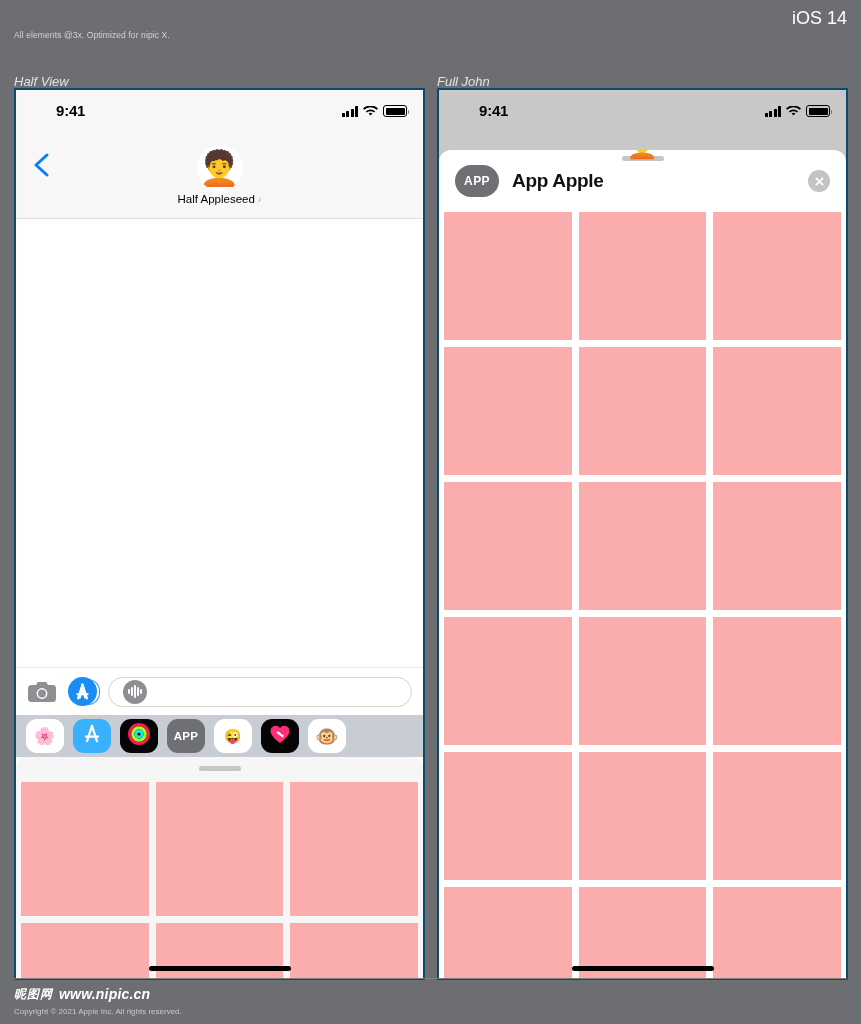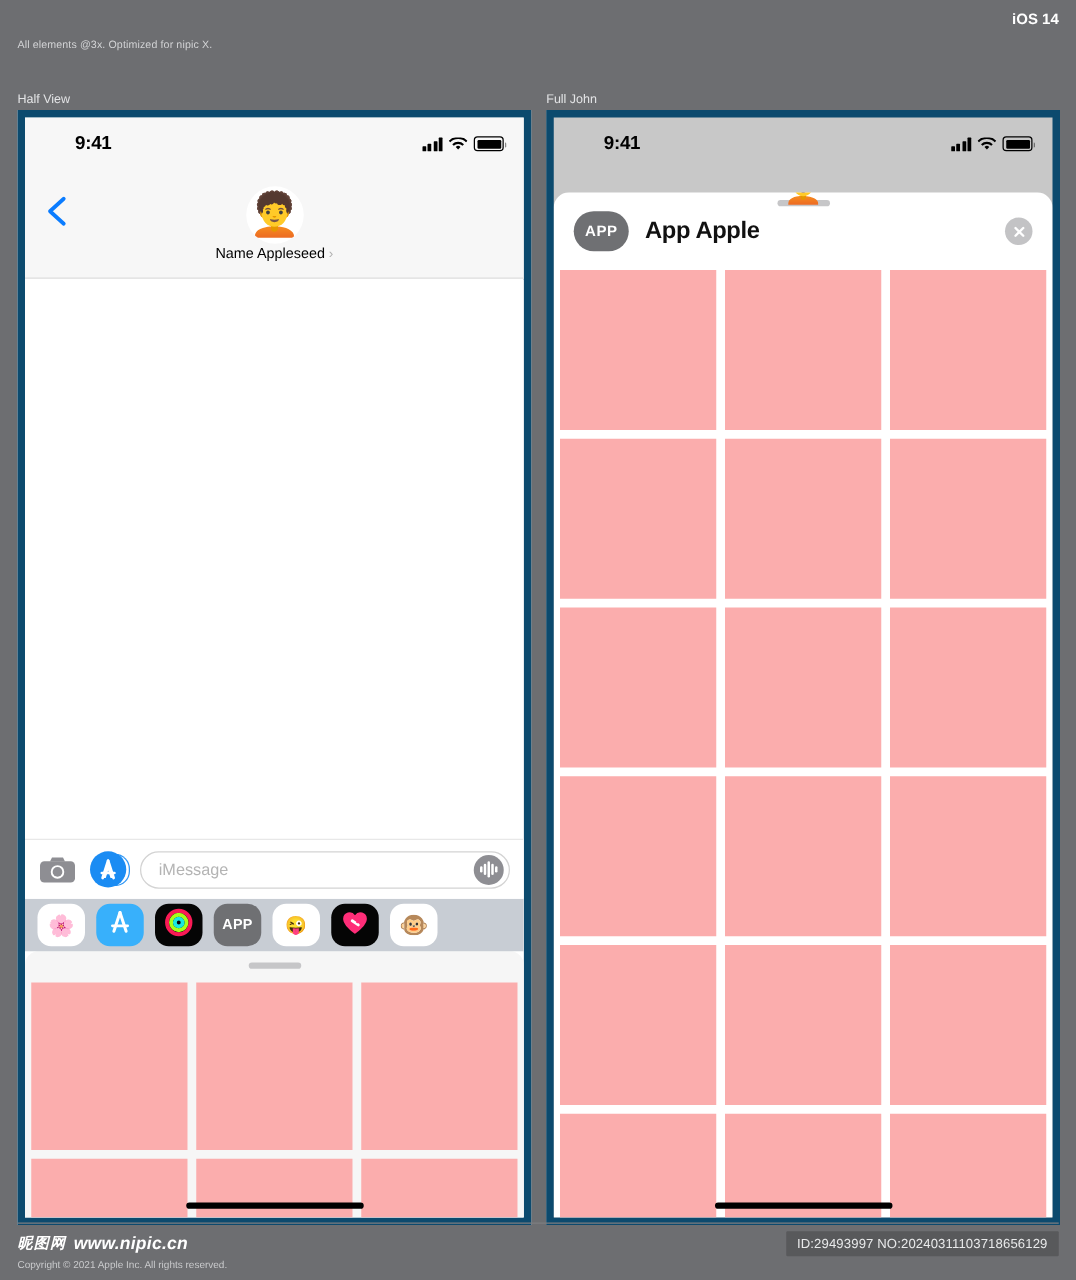--- a/index.html
+++ b/index.html
@@ -15,37 +15,37 @@
   .hdr-title {
     position:absolute; left:14px; top:7px;
     font-size:15px; font-weight:bold; color:#ffffff; letter-spacing:.1px;
   }
   .hdr-sub {
     position:absolute; left:14px; top:30px;
     font-size:8.5px; color:#d2d3d5; letter-spacing:.1px;
   }
   .hdr-os {
     position:absolute; right:14px; top:8px;
-    font-size:12px; font-weight:bold; color:#ffffff;
+    font-size:18px; font-weight:normal; color:#ffffff;
   }
 
   
   .sec-label {
-    position:absolute; font-size:10px; color:#e3e4e6;
+    position:absolute; font-size:13px; color:#e3e4e6;font-style:italic;
   }
   .sec-half { left:14px; top:74px; }
   .sec-full { left:437px; top:74px; }
 
   
   .phone {
     position:absolute;
     width:411px; height:892px;
     top:88px;
     overflow:hidden;
-    border:6px solid #0c4a6e;
+    border:2px solid #0c4a6e;
     text-decoration:underline;
   }
   .phone-left  { left:14px;  background:#ffffff; }
   .phone-right { left:437px; background:#c8c8c8; }
 
   
   .statusbar {
     position:absolute; left:0; top:0; width:100%; height:44px;
   }
   .sb-time {
@@ -273,21 +273,21 @@
         <svg width="20" height="26" viewBox="0 0 20 26">
             <polyline points="15,3 4,13 15,23" fill="none" stroke="#0a7cff" stroke-width="3" stroke-linecap="round" stroke-linejoin="round"></polyline>
           </svg>
       </div>
 
       <div class="avatar">
         <span>🧑‍🦱</span>
       </div>
 
       <div class="contact-name">
-        <span>Name Appleseed</span><span class="chev">›</span>
+        <span>Half Appleseed</span><span class="chev">›</span>
       </div>
     </div>
 
     <div class="conversation"></div>
 
     <div class="sheet" style="top:667px; bottom:0;">
       <div class="grabber"></div>
       <div class="sticker-grid" id="grid-half" style="margin-top:11px;">
           <div class="sticker" style="background: rgb(251, 173, 173); height: 134px;"></div>
           <div class="sticker" style="background: rgb(251, 173, 173); height: 134px;"></div>
@@ -346,21 +346,20 @@
       <div class="appstore-btn">
         <svg width="19" height="19" viewBox="0 0 19 19">
             <path d="M9.5 2.6 5 16.4h2.6l1.9-6 1.9 6H14z" fill="#fff"></path>
             <path d="M3.1 11.6h12.8v2.1H3.1z" fill="#fff" opacity="0"></path>
             <path d="M9.5 2.6 13.9 16.4" stroke="#fff" stroke-width="2.2" fill="none" stroke-linecap="round"></path>
             <path d="M9.5 2.6 5.1 16.4" stroke="#fff" stroke-width="2.2" fill="none" stroke-linecap="round"></path>
             <path d="M4.4 12.3h10.2" stroke="#fff" stroke-width="2" stroke-linecap="round"></path>
           </svg>
       </div>
       <div class="msg-field">
-        <span class="msg-placeholder">iMessage</span>
         <span class="mic-btn">
             <i></i>
             <i></i>
             <i></i>
             <i></i>
             <i></i>
           </span>
       </div>
     </div>
 
@@ -429,15 +428,14 @@
 
     <div class="home-ind"></div>
   </div>
 
   <div class="footer-rule"></div>
   <div class="wm">
     <span class="wm-cn">昵图网</span>
     <span class="wm-url">www.nipic.cn</span>
   </div>
   <div class="copyright">Copyright © 2021 Apple Inc. All rights reserved.</div>
-  <div class="idbadge">ID:29493997 NO:20240311103718656129</div>
 
 </div>
 
 </body></html>

